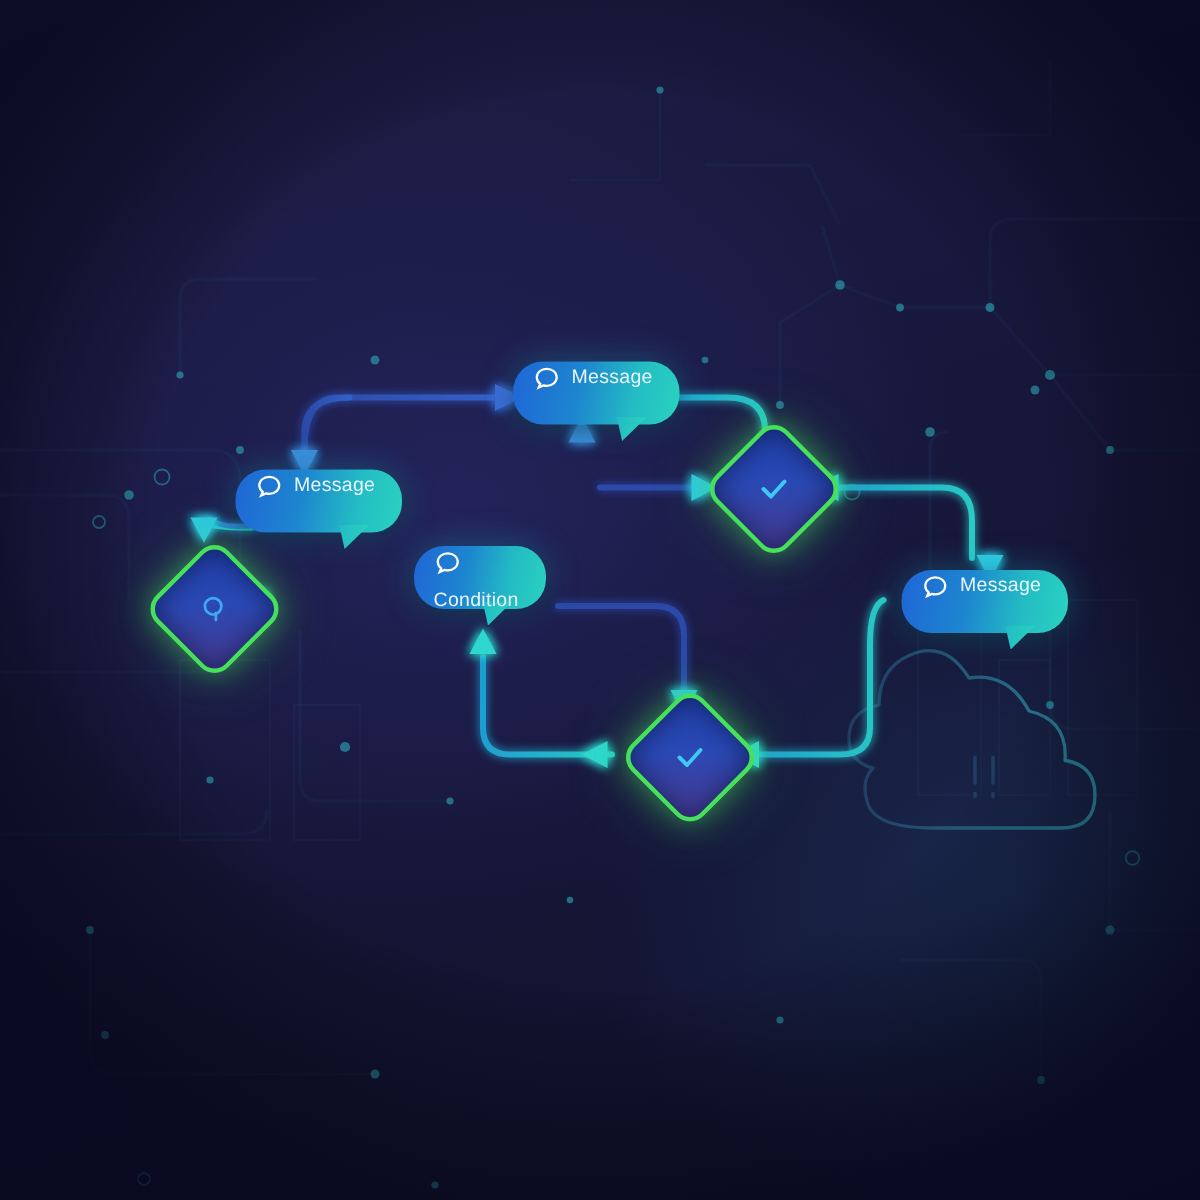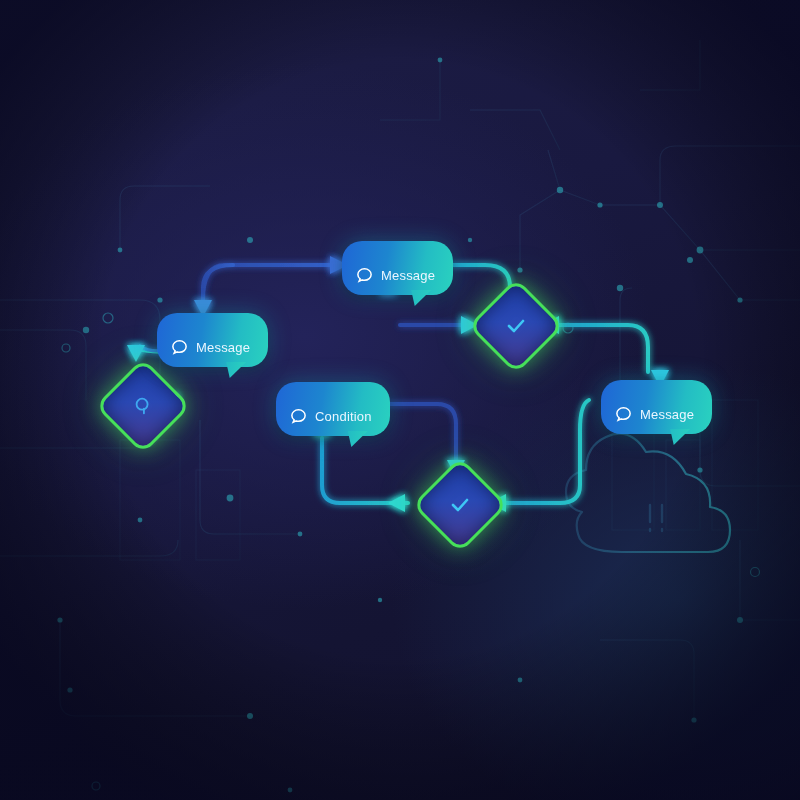--- a/index.html
+++ b/index.html
@@ -6,22 +6,22 @@
   body{width:800px;height:800px;overflow:hidden;font-family:"Liberation Sans",sans-serif;}
   #stage{position:relative;width:800px;height:800px;overflow:hidden;
          background:
            radial-gradient(ellipse 70% 55% at 38% 42%, #23235a 0%, rgba(30,30,78,0) 62%),
            radial-gradient(ellipse 60% 50% at 85% 75%, #1a2a50 0%, rgba(26,42,80,0) 60%),
            linear-gradient(160deg,#1d1d46 0%,#191940 35%,#141433 70%,#121230 100%);}
   #bglayer{position:absolute;inset:0;}
   #links{position:absolute;inset:0;}
 
   
-  .bubble{position:absolute;display:flex;align-items:center;gap:7px;
-          height:40px;padding:14px 18px 0 13px;border-radius:20px;
+  .bubble{position:absolute;display:flex;align-items:flex-start;gap:7px;
+          height:40px;padding:2px 18px 0 13px;border-radius:20px;
           background:linear-gradient(100deg,#1f66d6 0%,#1d86cf 40%,#23bcc4 72%,#2ad2bf 100%);
           box-shadow:0 0 22px rgba(32,170,200,.38),0 4px 12px rgba(0,0,0,.35);
           white-space:nowrap;}
   .bubble .tail{position:absolute;right:22px;bottom:-11px;width:20px;height:16px;
           background:linear-gradient(100deg,#23bcc4,#2ad2bf);
           clip-path:polygon(0 0,100% 0,18% 100%);}
   .bubble .lbl{color:#eaf6ff;font-size:13px;letter-spacing:.2px;position:relative;z-index:2;}
   .bubble .bicon{position:relative;z-index:2;width:19px;height:19px;flex:0 0 19px;}
 
   
@@ -271,21 +271,21 @@
   <div class="bubble" style="left:601px;top:380px;">
     <span class="bicon">
       <svg width="19" height="19" viewBox="0 0 24 24" fill="none" stroke="#ffffff" stroke-width="1.9">
         <path d="M12 3.6c4.7 0 8.4 3.2 8.4 7.2s-3.7 7.2-8.4 7.2c-1 0-2-.15-2.9-.43L5.2 19.4l1.3-3.1C4.7 15 3.6 13.2 3.6 10.8c0-4 3.7-7.2 8.4-7.2z"></path>
       </svg>
     </span>
     <span class="lbl">Message</span>
     <span class="tail"></span>
   </div>
 
-  <div class="bubble" style="left:276px;top:382px;">
+  <div class="bubble" style="left:276px;top:364px;flex-direction:column;">
     <span class="bicon">
       <svg width="19" height="19" viewBox="0 0 24 24" fill="none" stroke="#ffffff" stroke-width="1.9">
         <path d="M12 3.6c4.7 0 8.4 3.2 8.4 7.2s-3.7 7.2-8.4 7.2c-1 0-2-.15-2.9-.43L5.2 19.4l1.3-3.1C4.7 15 3.6 13.2 3.6 10.8c0-4 3.7-7.2 8.4-7.2z"></path>
       </svg>
     </span>
     <span class="lbl">Condition</span>
     <span class="tail"></span>
   </div>
 
 </div>

